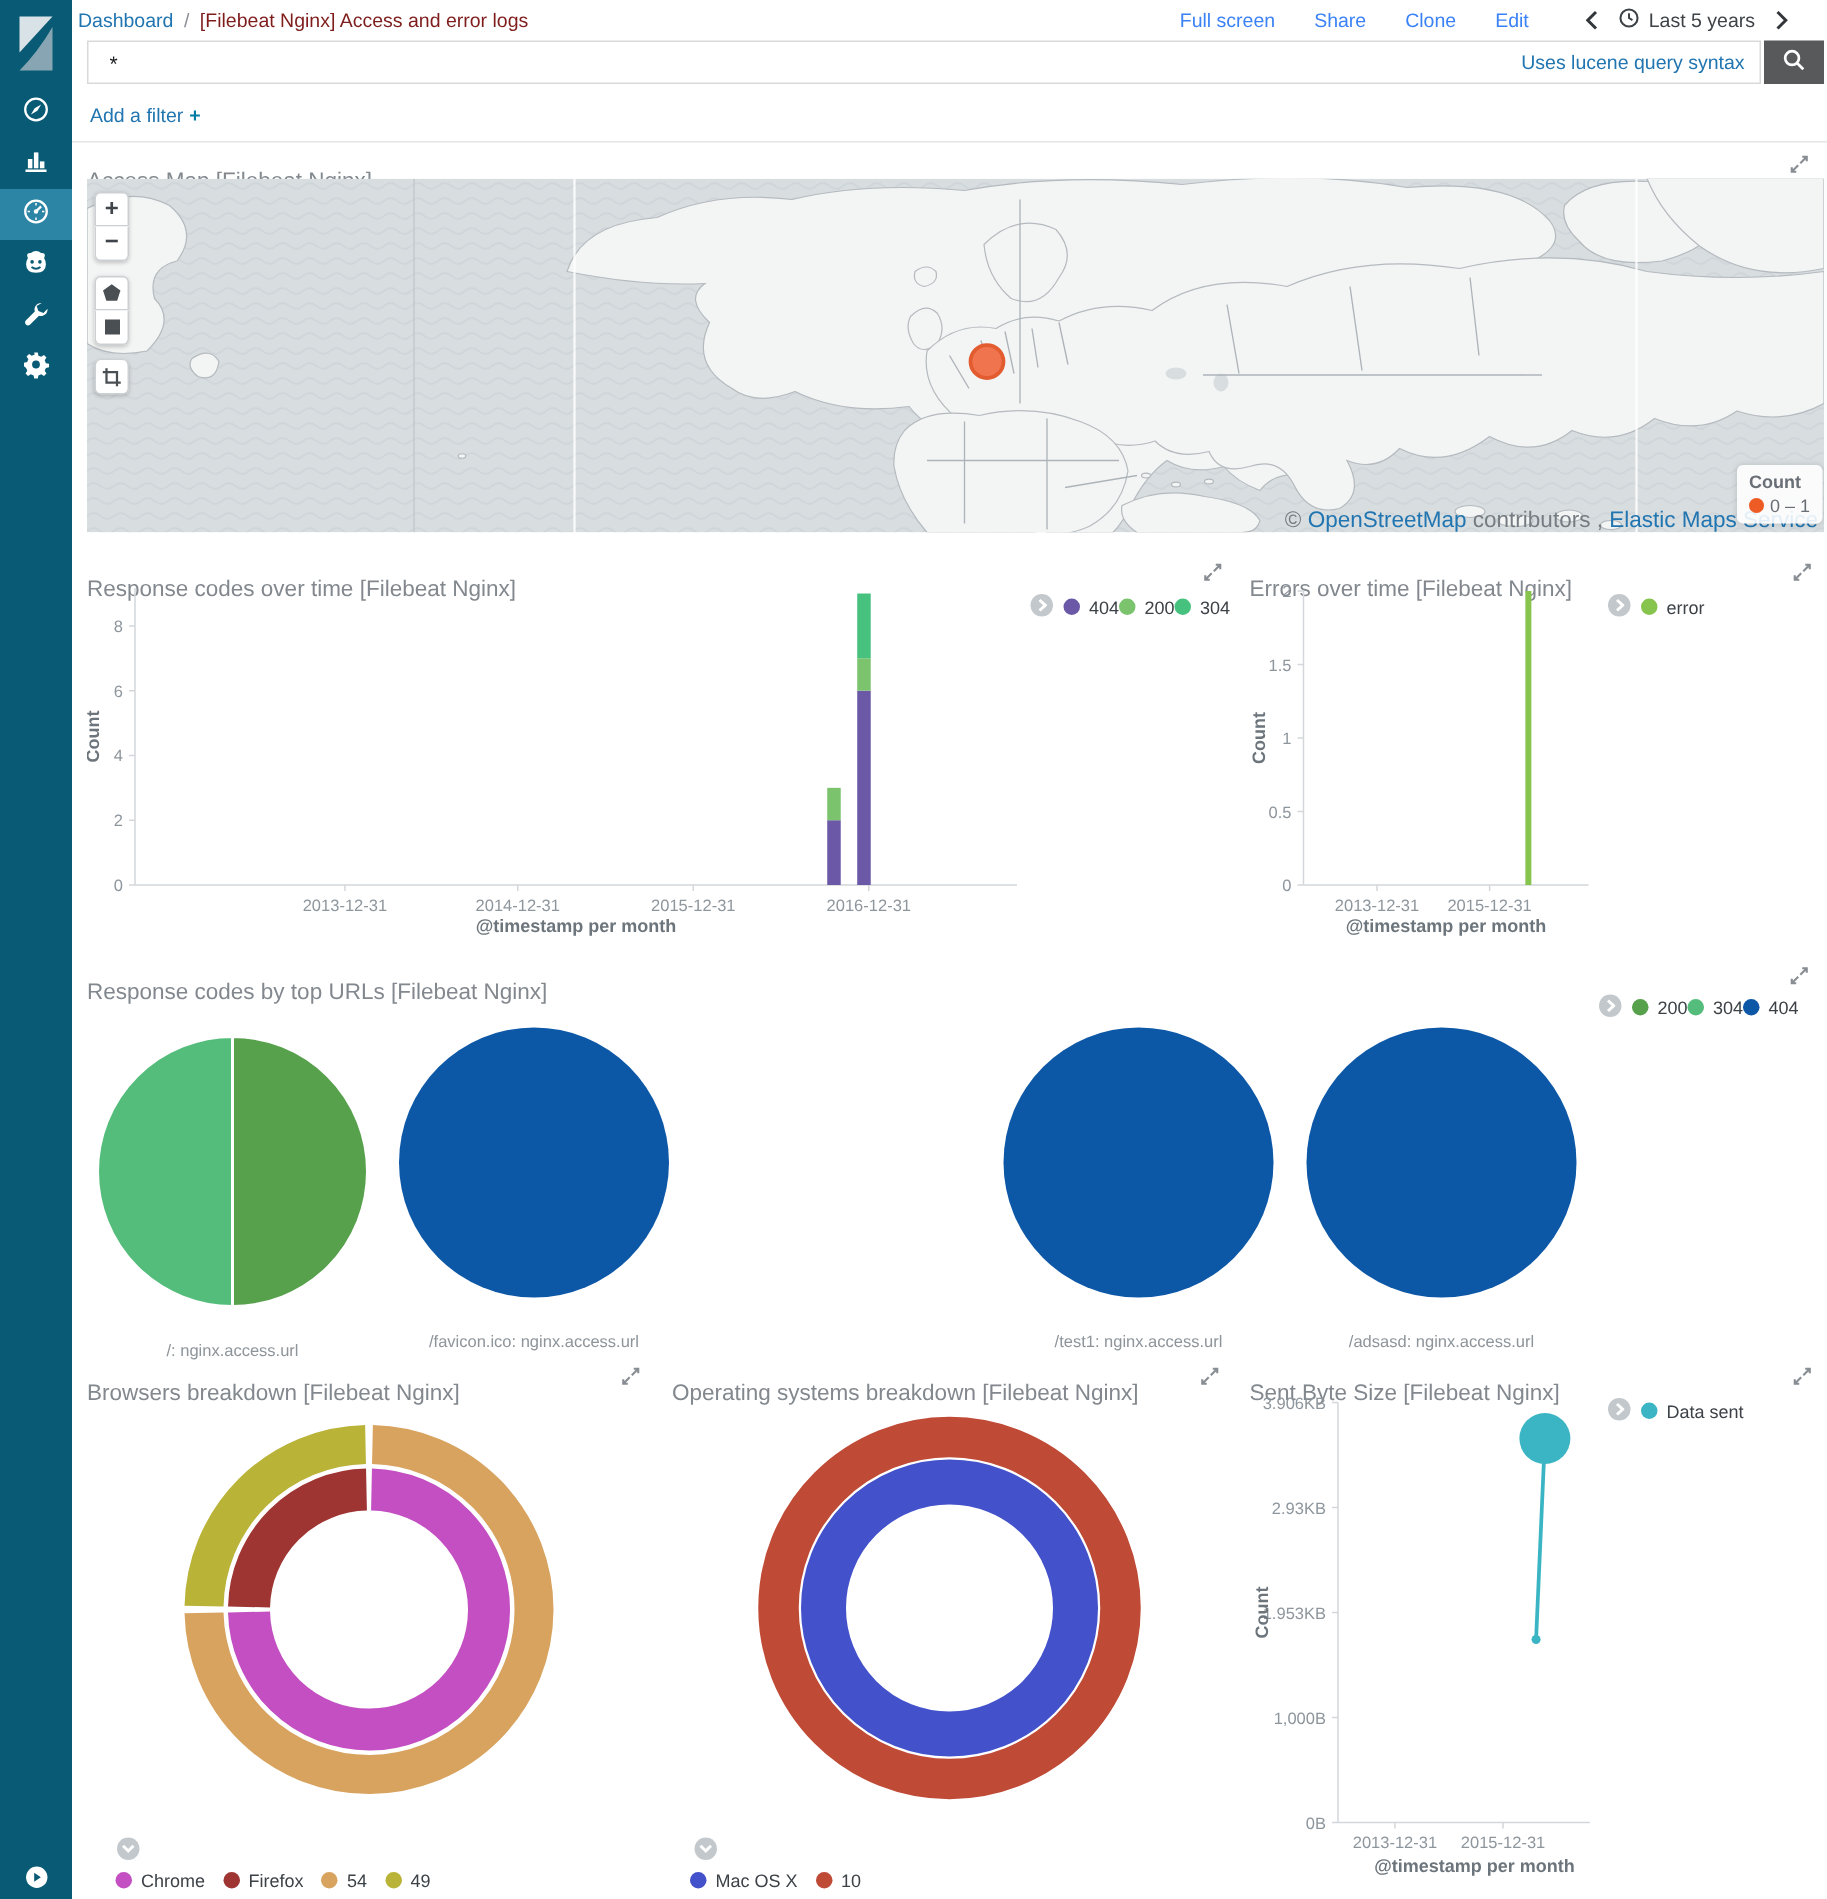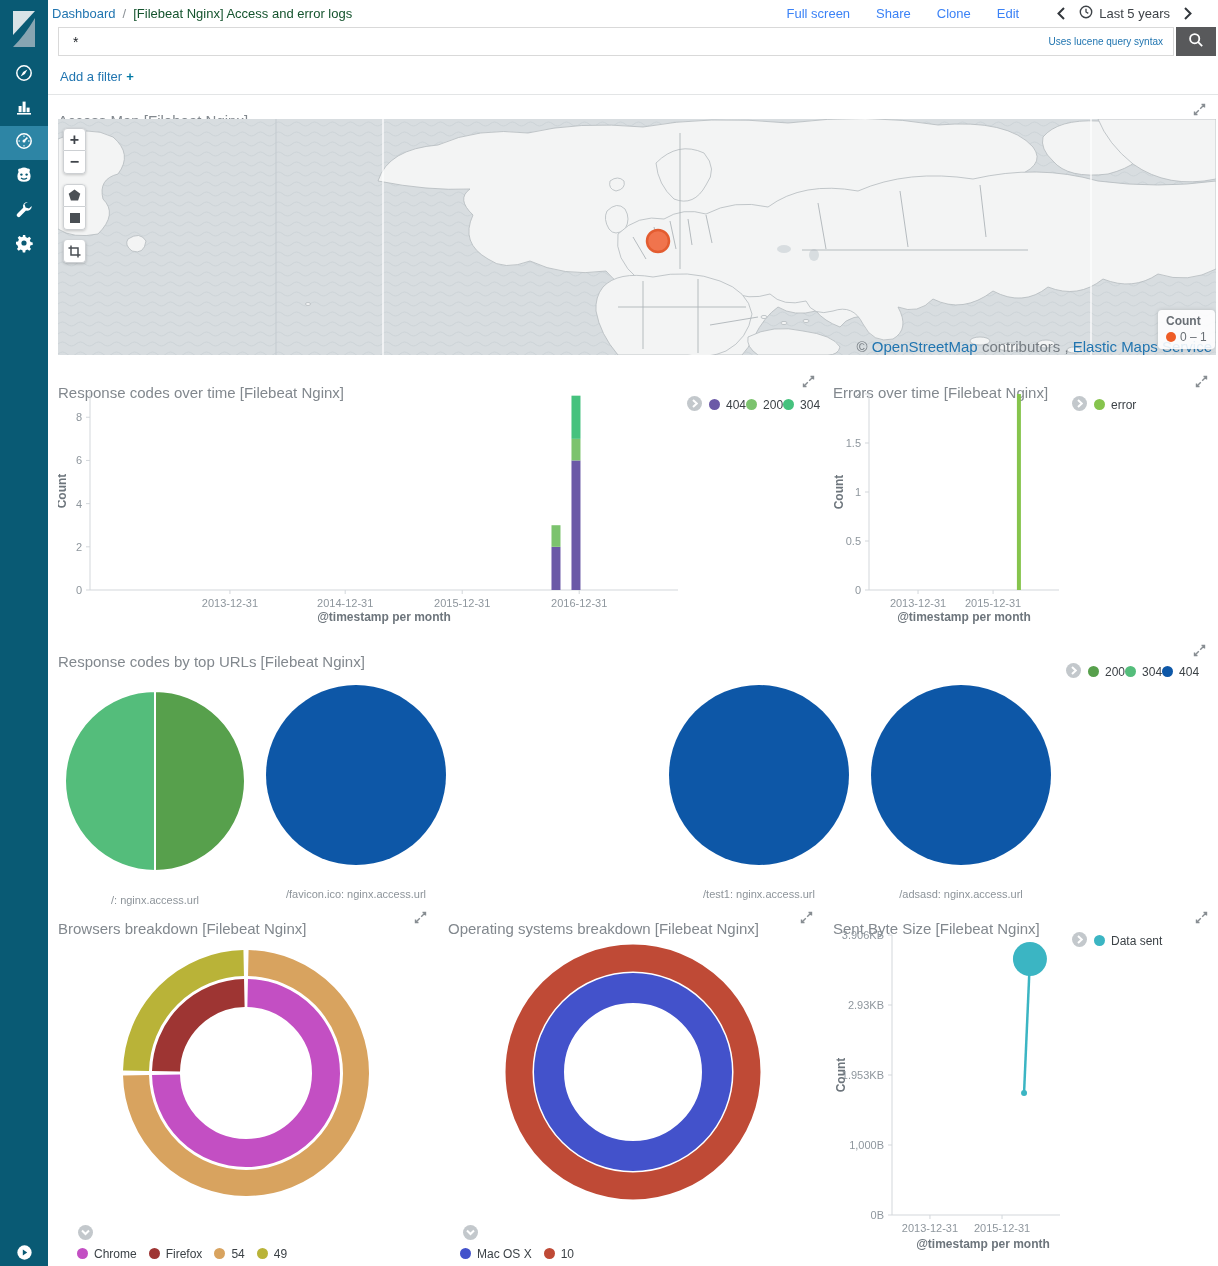--- a/index.html
+++ b/index.html
@@ -11,31 +11,31 @@
   .sidebar{position:absolute;left:0;top:0;width:48px;height:1266px;background:#095a74;z-index:30;}
   .side-logo{width:48px;height:58px;display:flex;align-items:center;justify-content:center;}
   .side-item{width:48px;height:34px;display:flex;align-items:center;justify-content:center;cursor:pointer;}
   .side-item.active{background:#2d85a5;}
   .side-collapse{position:absolute;left:0;bottom:0;width:48px;height:24px;display:flex;align-items:center;justify-content:center;cursor:pointer;}
 
   
   .row-breadcrumb{position:absolute;left:40px;top:0;width:1170px;height:27px;display:flex;align-items:center;box-sizing:border-box;padding:0 14px 0 12px;font-size:13px;color:#3e4348;background:#fff;}
   .crumb-root{color:#2175b0;cursor:pointer;}
   .crumb-sep{margin:0 7px;color:#8a9096;}
-  .crumb-current{color:#14532d;text-align:center;}
+  .crumb-current{color:#7f1d1d;text-align:center;}
   .top-menu{margin-left:auto;display:flex;align-items:center;gap:26px;}
   .top-menu .menu-link{color:#3b82f6;cursor:pointer;}
   .timepicker{display:flex;align-items:center;gap:10px;margin-left:8px;}
   .tp-chev{display:flex;align-items:center;cursor:pointer;padding:0 4px;}
   .tp-main{display:flex;align-items:center;gap:6px;cursor:pointer;color:#3e4348;}
 
   .row-query{position:absolute;left:48px;top:27px;width:1170px;height:31px;background:#fff;}
   .query-box{position:absolute;left:10px;top:0;right:44px;height:29px;border:1px solid #d9d9d9;background:#fff;display:flex;align-items:center;box-sizing:border-box;}
   .query-input{flex:1;border:none;outline:none;font-size:14px;color:#191e23;padding:0 0 0 14px;font-family:"Liberation Sans",sans-serif;background:transparent;}
-  .query-hint{font-size:10px;color:#2175b0;margin-right:10px;white-space:nowrap;cursor:pointer;}
+  .query-hint{font-size:13px;color:#2175b0;margin-right:10px;white-space:nowrap;cursor:pointer;}
   .query-btn{position:absolute;right:2px;top:0;width:40px;height:29px;background:#58595b;border:none;display:flex;align-items:center;justify-content:center;cursor:pointer;}
 
   .row-filter{position:absolute;left:48px;top:58px;width:1170px;height:37px;border-bottom:1px solid #e3e5e6;display:flex;align-items:center;box-sizing:border-box;padding-left:12px;background:#fff;}
   .add-filter{font-size:13px;color:#2175b0;cursor:pointer;}
   .add-plus{font-weight:bold;color:#0079a5;margin-left:4px;}
 
   
   .panel{position:absolute;background:#fff;}
   .panel-title{position:absolute;left:0;top:0;font-size:15px;color:#82888e;font-weight:400;white-space:nowrap;}
   .expand-btn{position:absolute;top:3px;cursor:pointer;line-height:0;}

